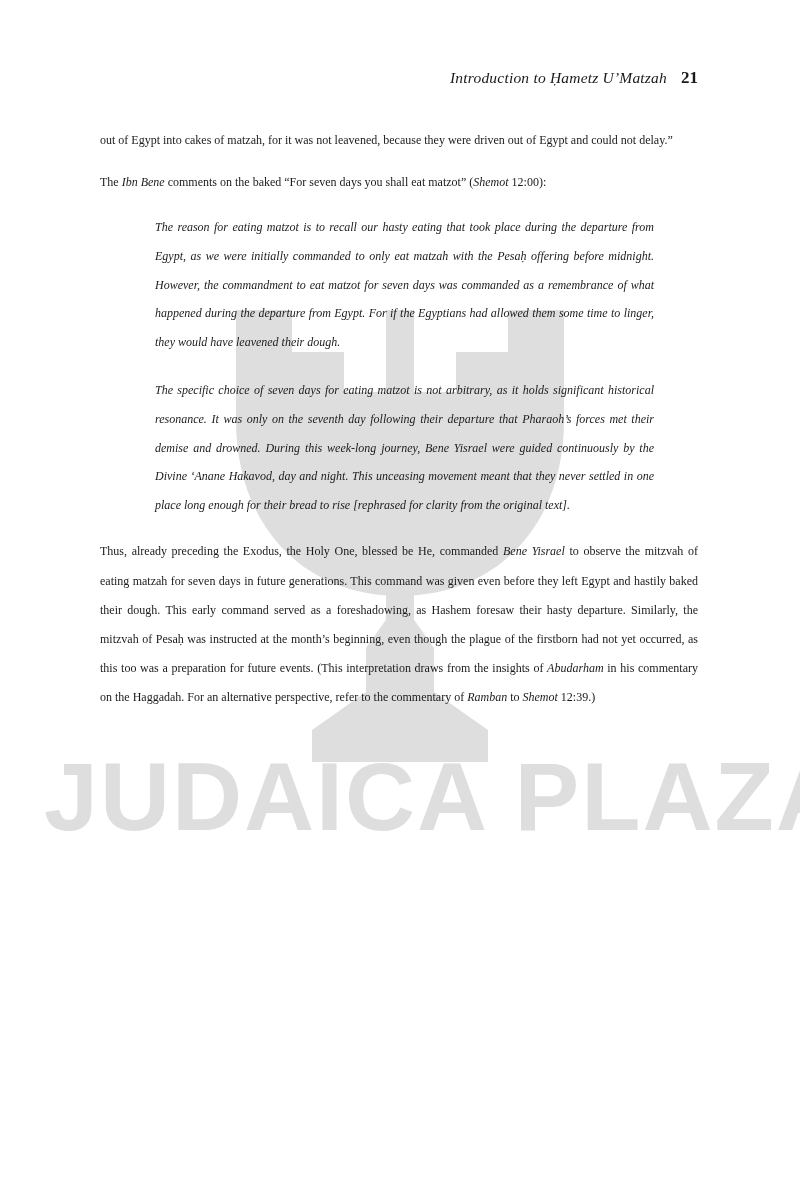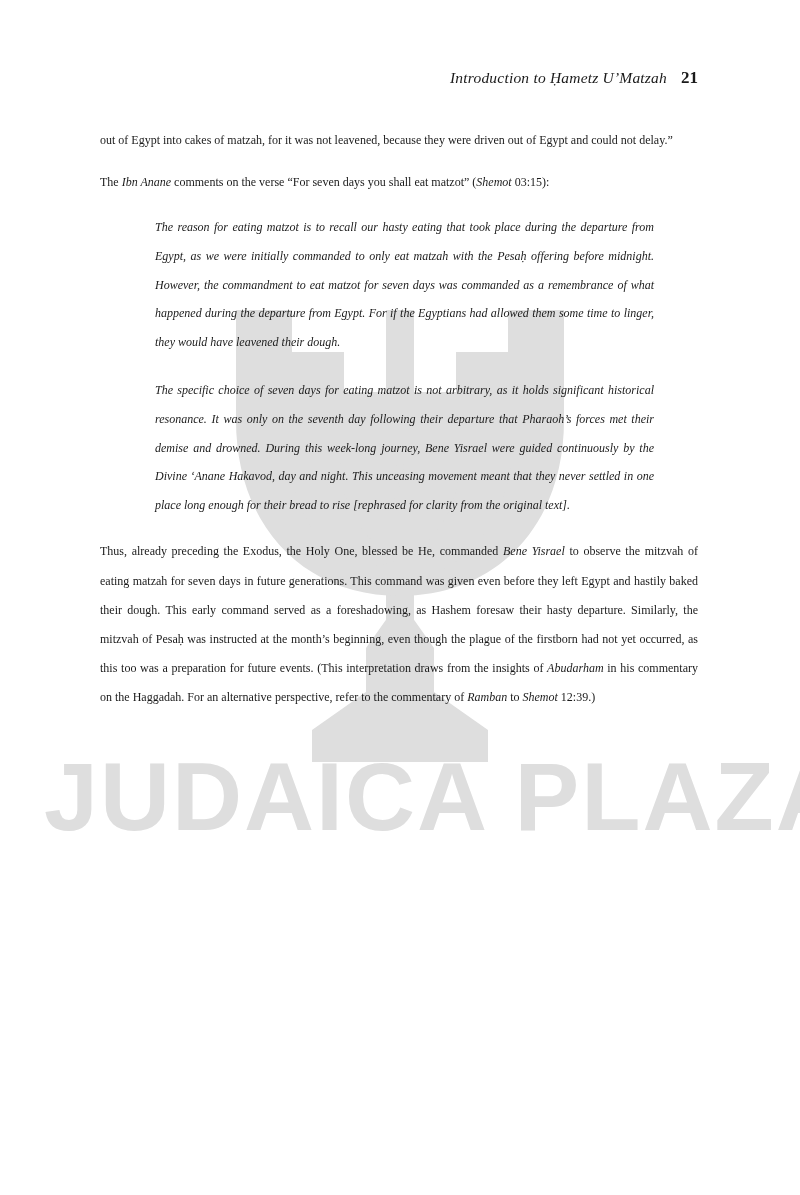--- a/index.html
+++ b/index.html
@@ -144,21 +144,21 @@
   <div class="content">
 
     <div class="running-head">
       <span class="rh-title">Introduction to Ḥametz U’Matzah</span><span class="rh-folio">21</span>
     </div>
 
     <div class="textblock">
 
       <p class="body">out of Egypt into cakes of matzah, for it was not leavened, because they were driven out of Egypt and could not delay.”</p>
 
-      <p class="body"><span>The </span><em class="ital">Ibn Anane</em><span> comments on the verse “For seven days you shall eat matzot” (</span><em class="ital">Shemot</em><span> 03:15):</span></p>
+      <p class="body"><span>The </span><em class="ital">Ibn Bene</em><span> comments on the baked “For seven days you shall eat matzot” (</span><em class="ital">Shemot</em><span> 12:00):</span></p>
 
       <blockquote class="quote">
         <p>The reason for eating matzot is to recall our hasty eating that took place during the departure from Egypt, as we were initially commanded to only eat matzah with the Pesaḥ offering before midnight. However, the commandment to eat matzot for seven days was commanded as a remembrance of what happened during the departure from Egypt. For if the Egyptians had allowed them some time to linger, they would have leavened their dough.</p>
         <p>The specific choice of seven days for eating matzot is not arbitrary, as it holds significant historical resonance. It was only on the seventh day following their departure that Pharaoh’s forces met their demise and drowned. During this week-long journey, Bene Yisrael were guided continuously by the Divine ‘Anane Hakavod, day and night. This unceasing movement meant that they never settled in one place long enough for their bread to rise [rephrased for clarity from the original text].</p>
       </blockquote>
 
       <p class="body"><span>Thus, already preceding the Exodus, the Holy One, blessed be He, commanded </span><em class="ital">Bene Yisrael</em><span> to observe the mitzvah of eating matzah for seven days in future generations. This command was given even before they left Egypt and hastily baked their dough. This early command served as a foreshadowing, as Hashem foresaw their hasty departure. Similarly, the mitzvah of Pesaḥ was instructed at the month’s beginning, even though the plague of the firstborn had not yet occurred, as this too was a preparation for future events. (This interpretation draws from the insights of </span><em class="ital">Abudarham</em><span> in his commentary on the Haggadah. For an alternative perspective, refer to the commentary of </span><em class="ital">Ramban</em><span> to </span><em class="ital">Shemot</em><span> 12:39.)</span></p>
 
     </div>
   </div>

